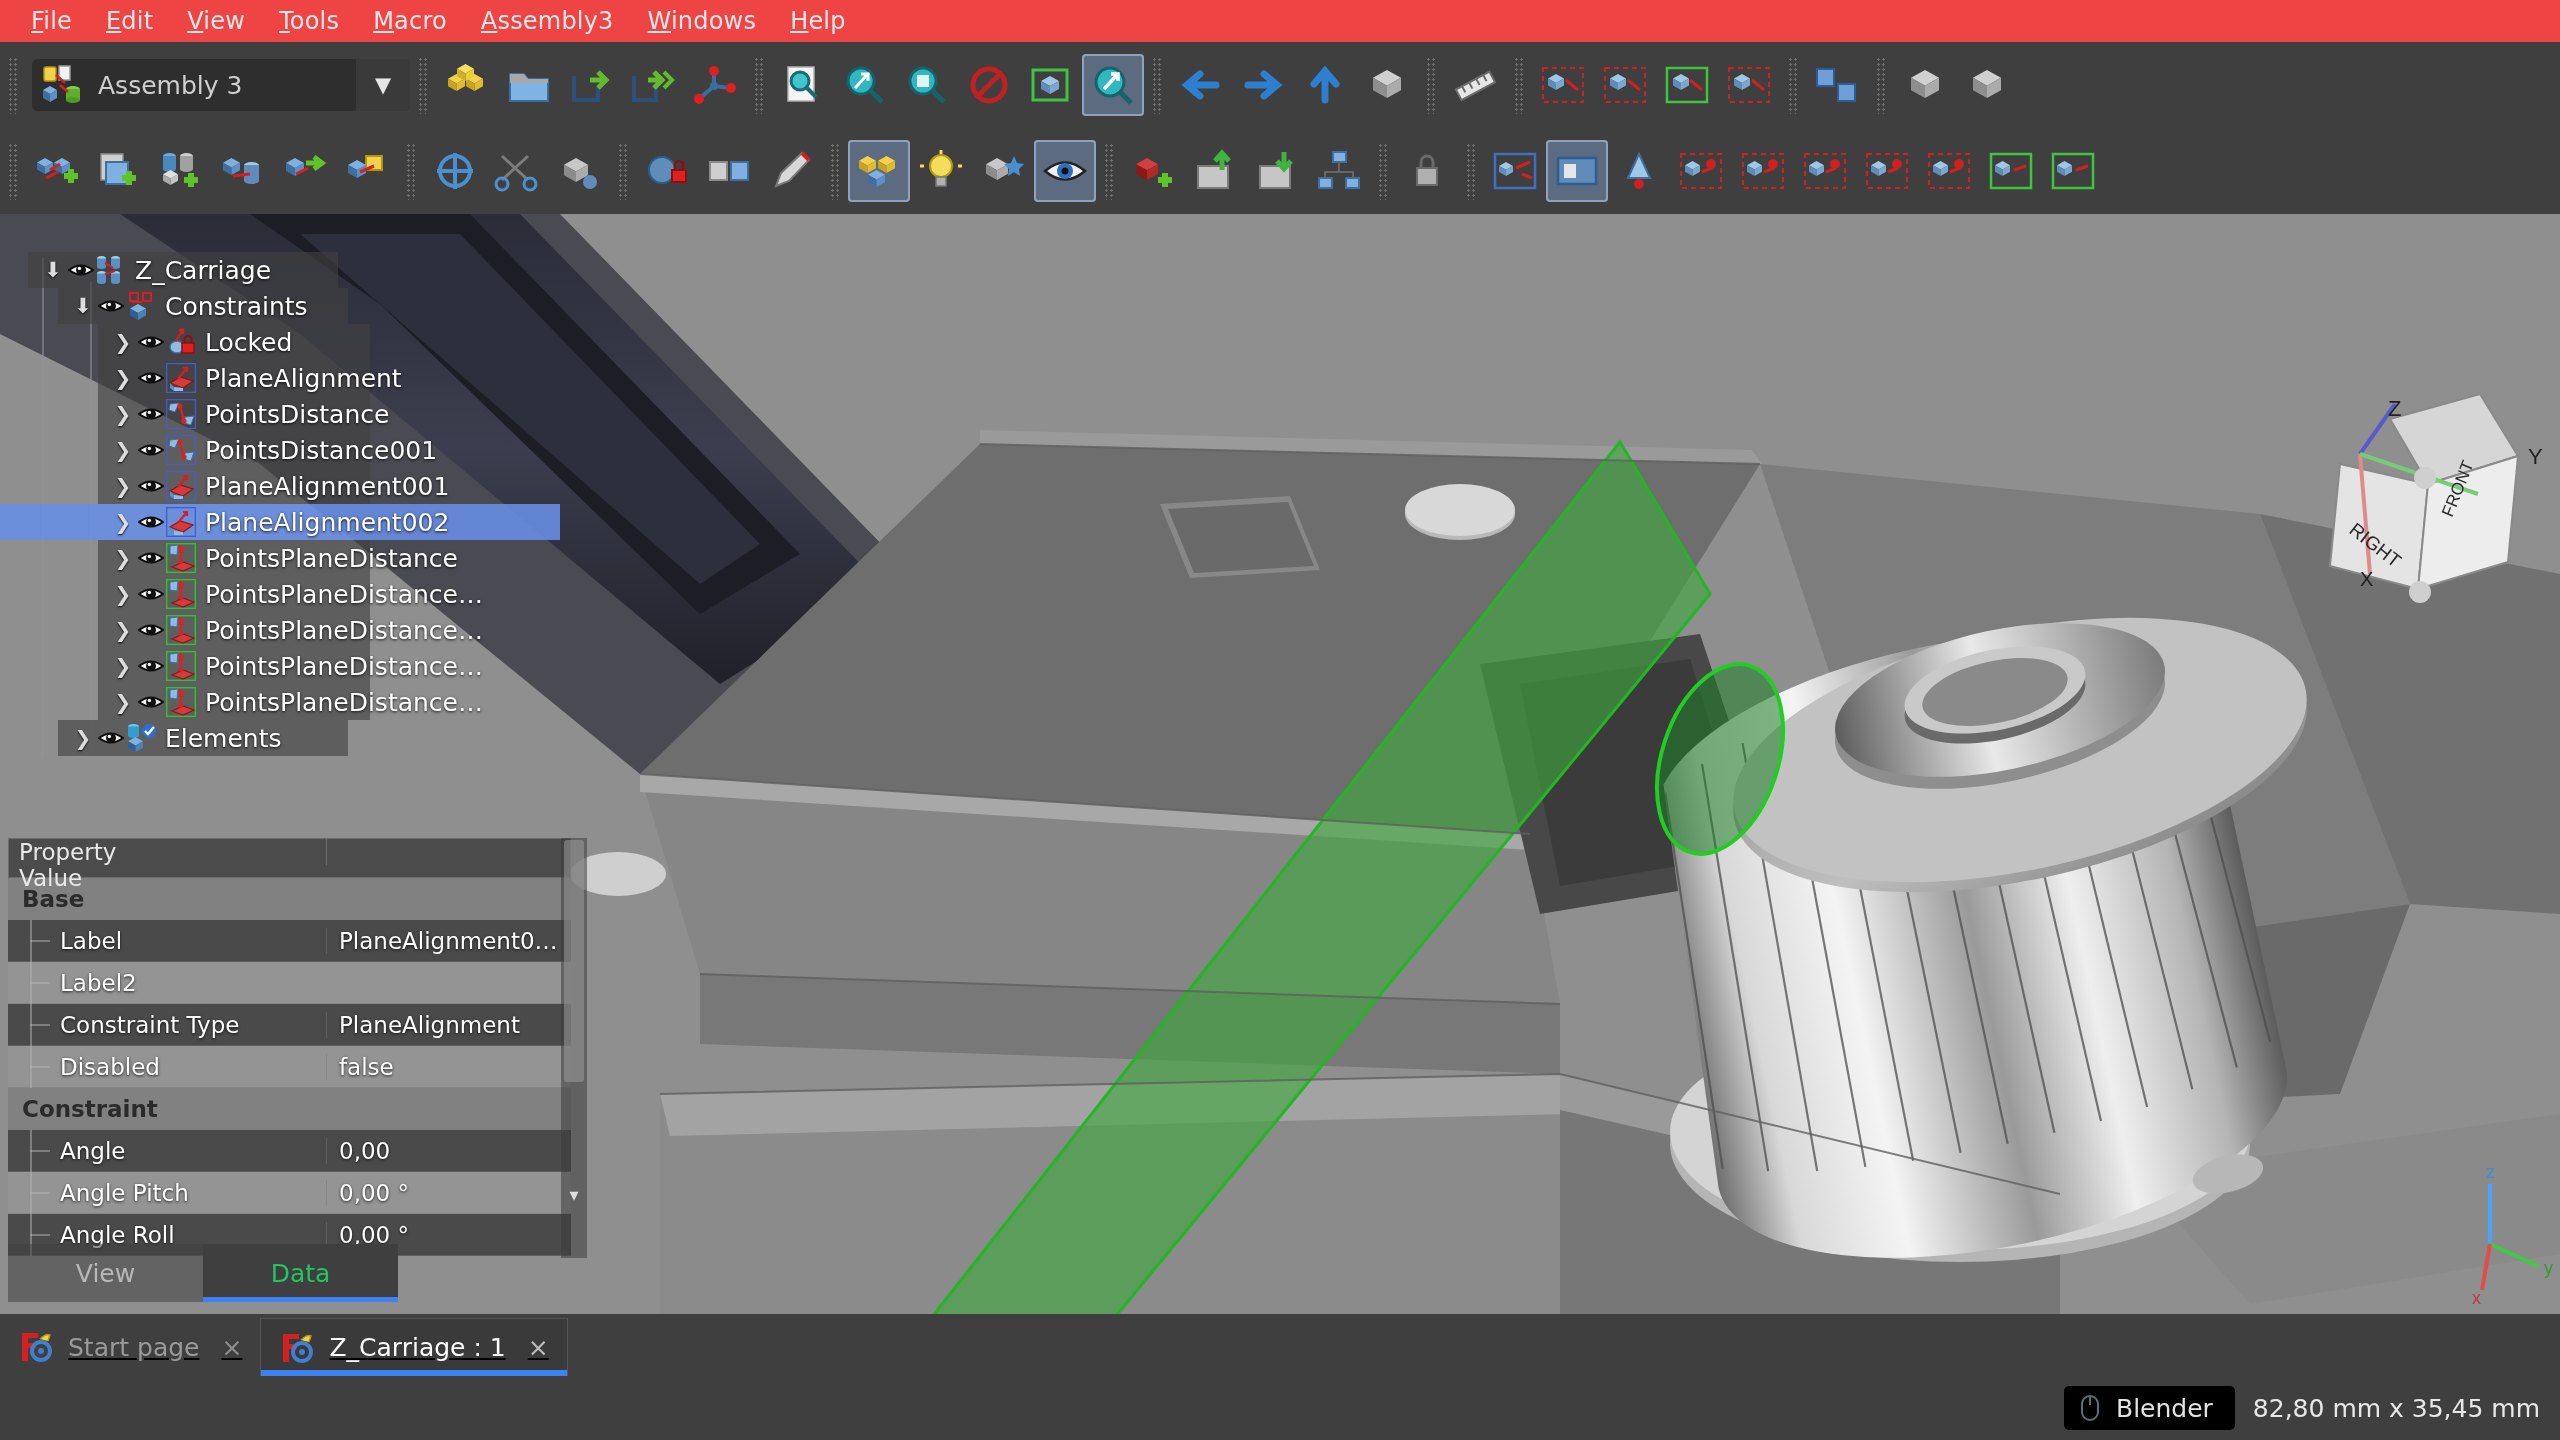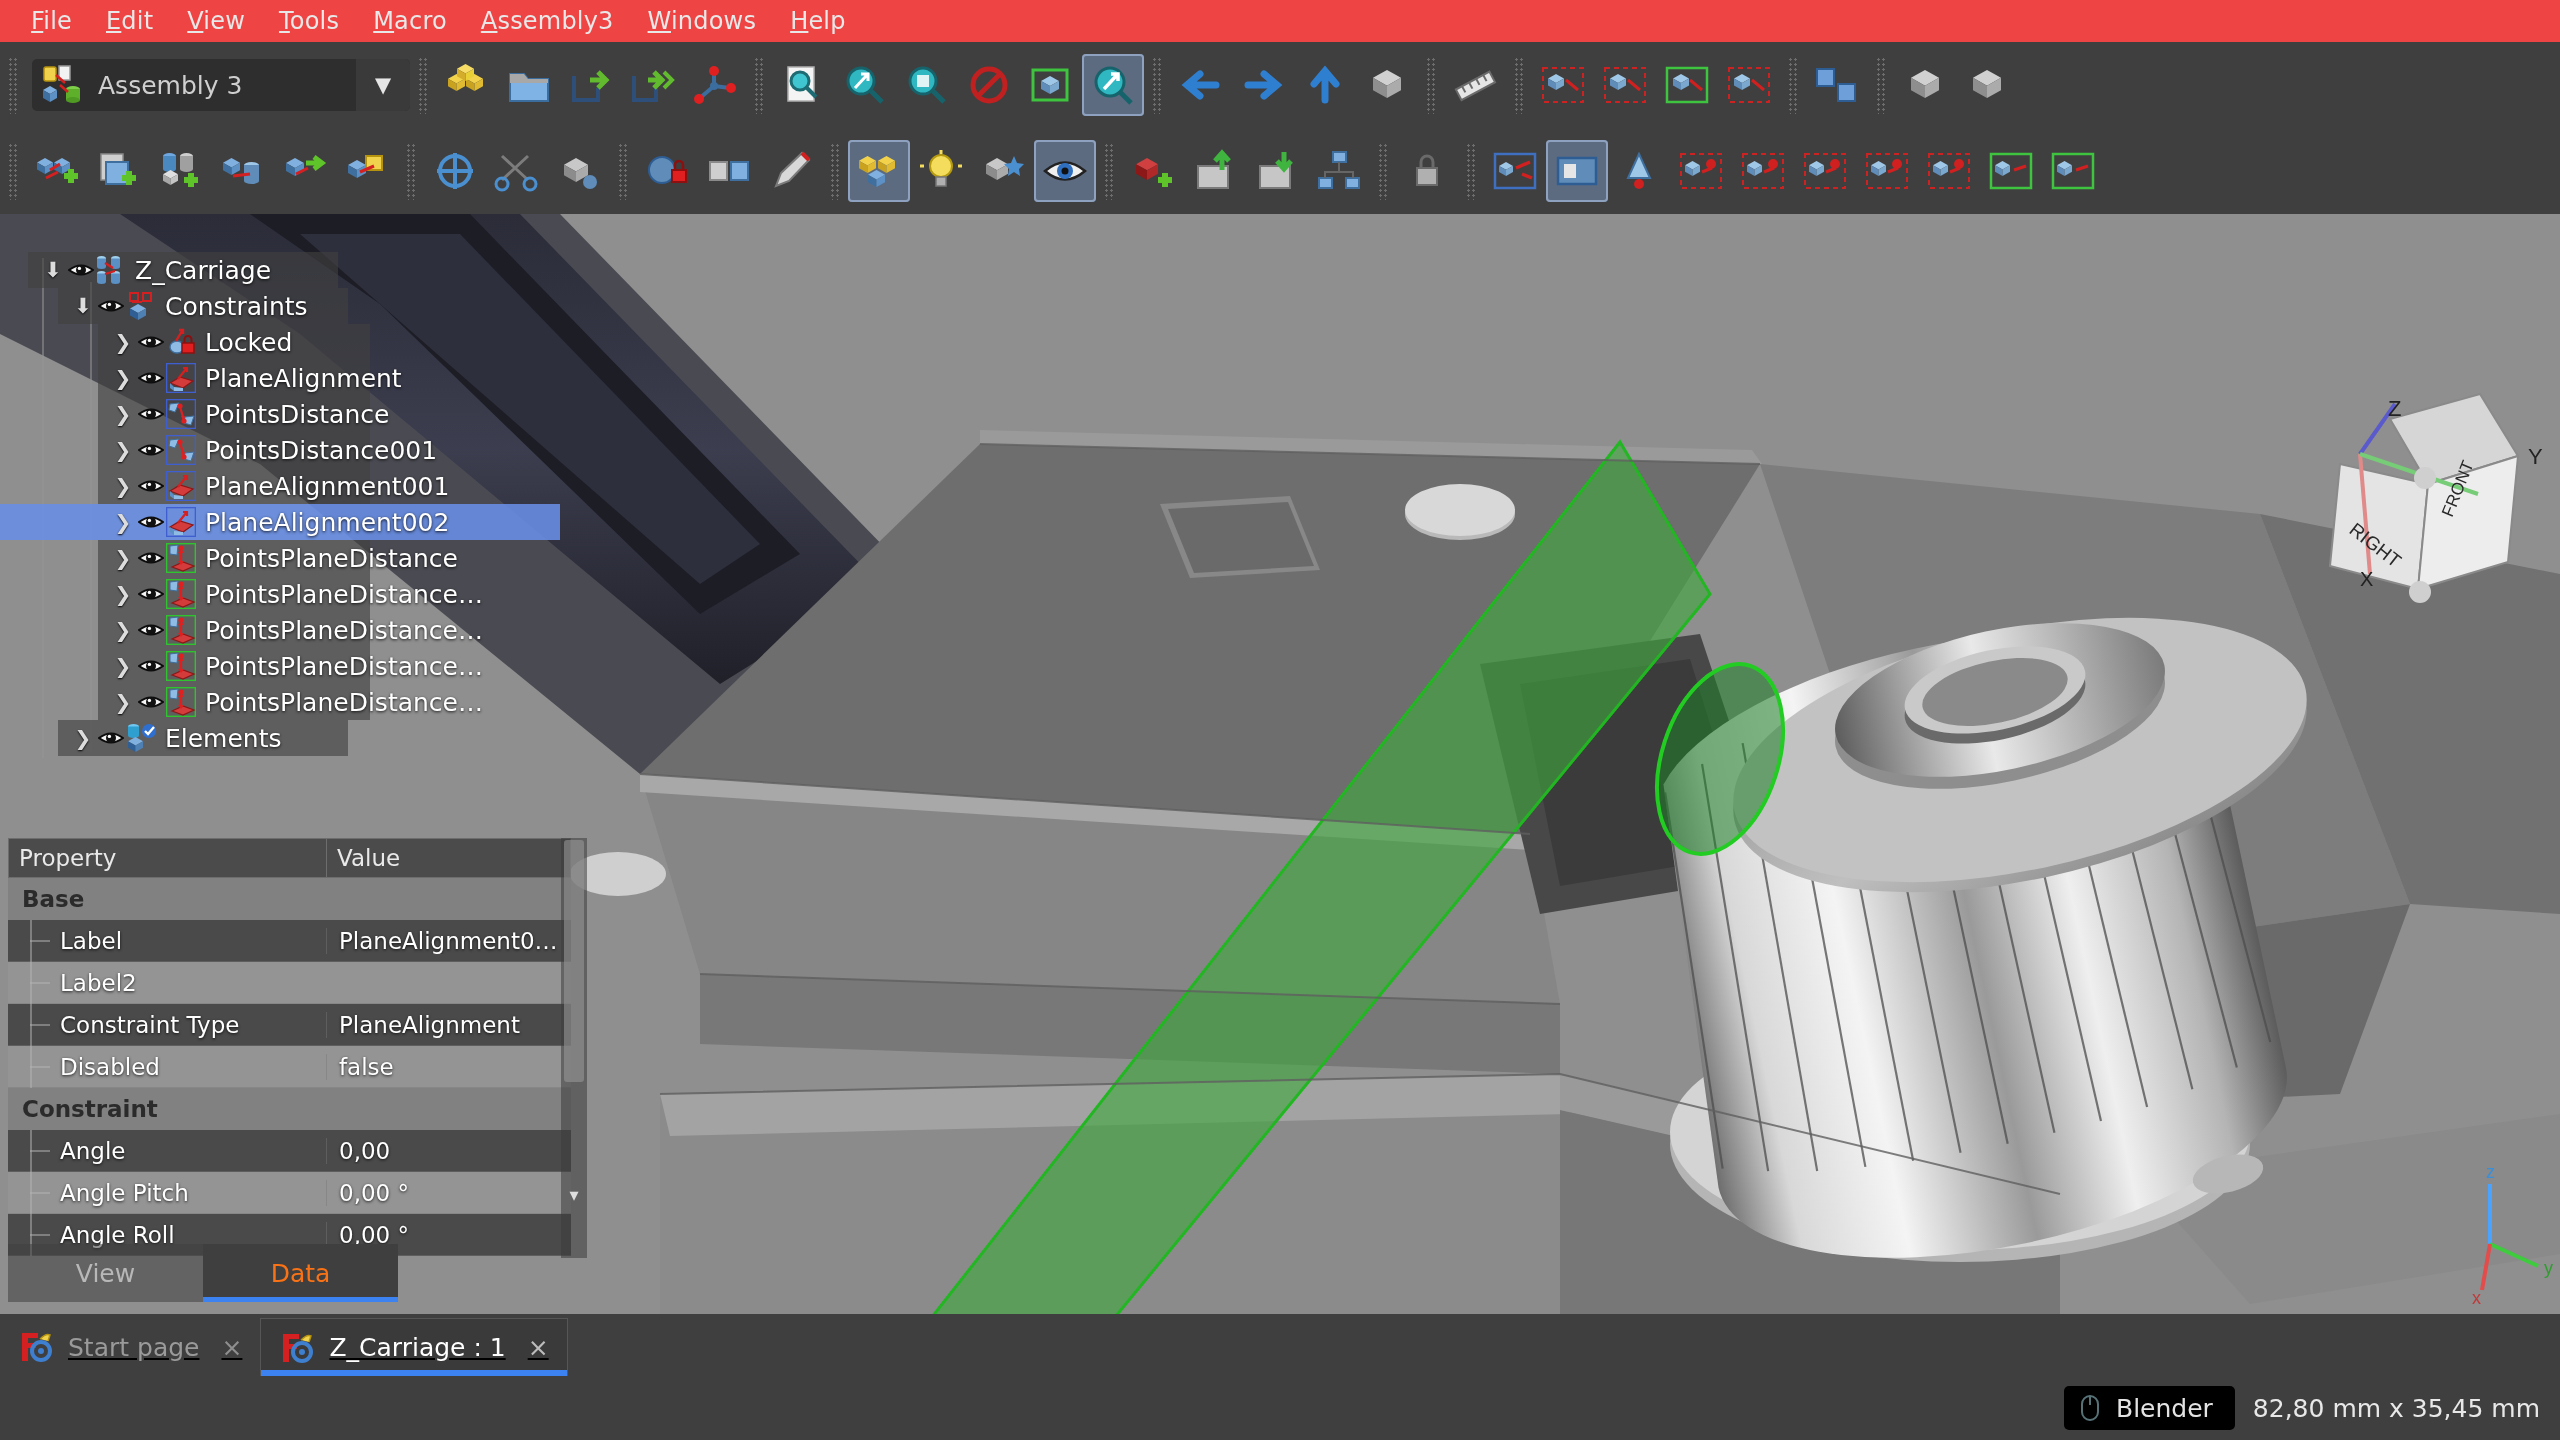--- a/index.html
+++ b/index.html
@@ -55,21 +55,21 @@
     justify-content:center; }
   .ico { width:30px; height:30px; flex:none; margin-right:9px; display:flex;
     align-items:center; justify-content:center; }
   .tlab { text-shadow:0 1px 3px rgba(0,0,0,.85); padding-right:8px; }
   .guide { position:absolute; width:2px; background:rgba(150,150,150,.55); z-index:0; }
 
   
   .props { position:absolute; left:8px; top:838px; width:563px; height:420px;
     font-size:23px; color:#ffffff; }
   .phead { display:flex; height:40px; background:rgba(58,58,58,.80);
-    border:1px solid #6d6d6d; }
+    border:1px solid #6d6d6d;flex-direction:column; }
   .phead div { display:flex; align-items:center; padding-left:10px; color:#e9e9e9; }
   .phead .c1 { width:318px; border-right:1px solid #6d6d6d; }
   .phead .c2 { flex:1; }
   .pgroup { height:42px; background:rgba(125,125,125,.78); display:flex;
     align-items:center; padding-left:14px; font-weight:bold; color:#2b2b2b;
     font-size:23px; }
   .prow { height:42px; display:flex; align-items:center;
     border-bottom:1px solid rgba(120,120,120,.45);justify-content:flex-end; }
   .prow.alt { background:rgba(58,58,58,.82); }
   .prow.plain { background:rgba(170,170,170,.20); }
@@ -87,21 +87,21 @@
   .pscroll .thumb { position:absolute; left:3px; top:2px; width:20px; height:242px;
     background:rgba(150,150,150,.6); border-radius:3px; }
   .pscroll .dn { position:absolute; left:0; bottom:48px; width:26px; height:26px;
     color:#ddd; text-align:center; font-size:18px; }
 
   
   .ptabs { position:absolute; left:8px; top:1244px; width:390px; height:58px;
     display:flex; }
   .ptab { flex:1; display:flex; align-items:center; justify-content:center;
     font-size:25px; color:#b8b8b8; background:rgba(63,63,63,.55); }
-  .ptab.active { color:#f97316; background:#3f3f3f; position:relative; }
+  .ptab.active { color:#22c55e; background:#3f3f3f; position:relative; }
   .ptab.active:after { content:""; position:absolute; left:0; right:0; bottom:0;
     height:5px; background:#3c82f0; }
 
   
   .doctabs { position:absolute; left:0; top:1314px; width:2560px; height:62px;
     background:#3f3f3f; display:flex; align-items:flex-end;text-decoration:underline; }
   .dtab { height:58px; display:flex; align-items:center; padding:0 18px;
     font-size:25px; color:#9a9a9a; position:relative; }
   .dtab.active { color:#ffffff; background:#3a3a3a;
     border-left:1px solid #565656; border-right:1px solid #565656; border-top:1px solid #565656; }

